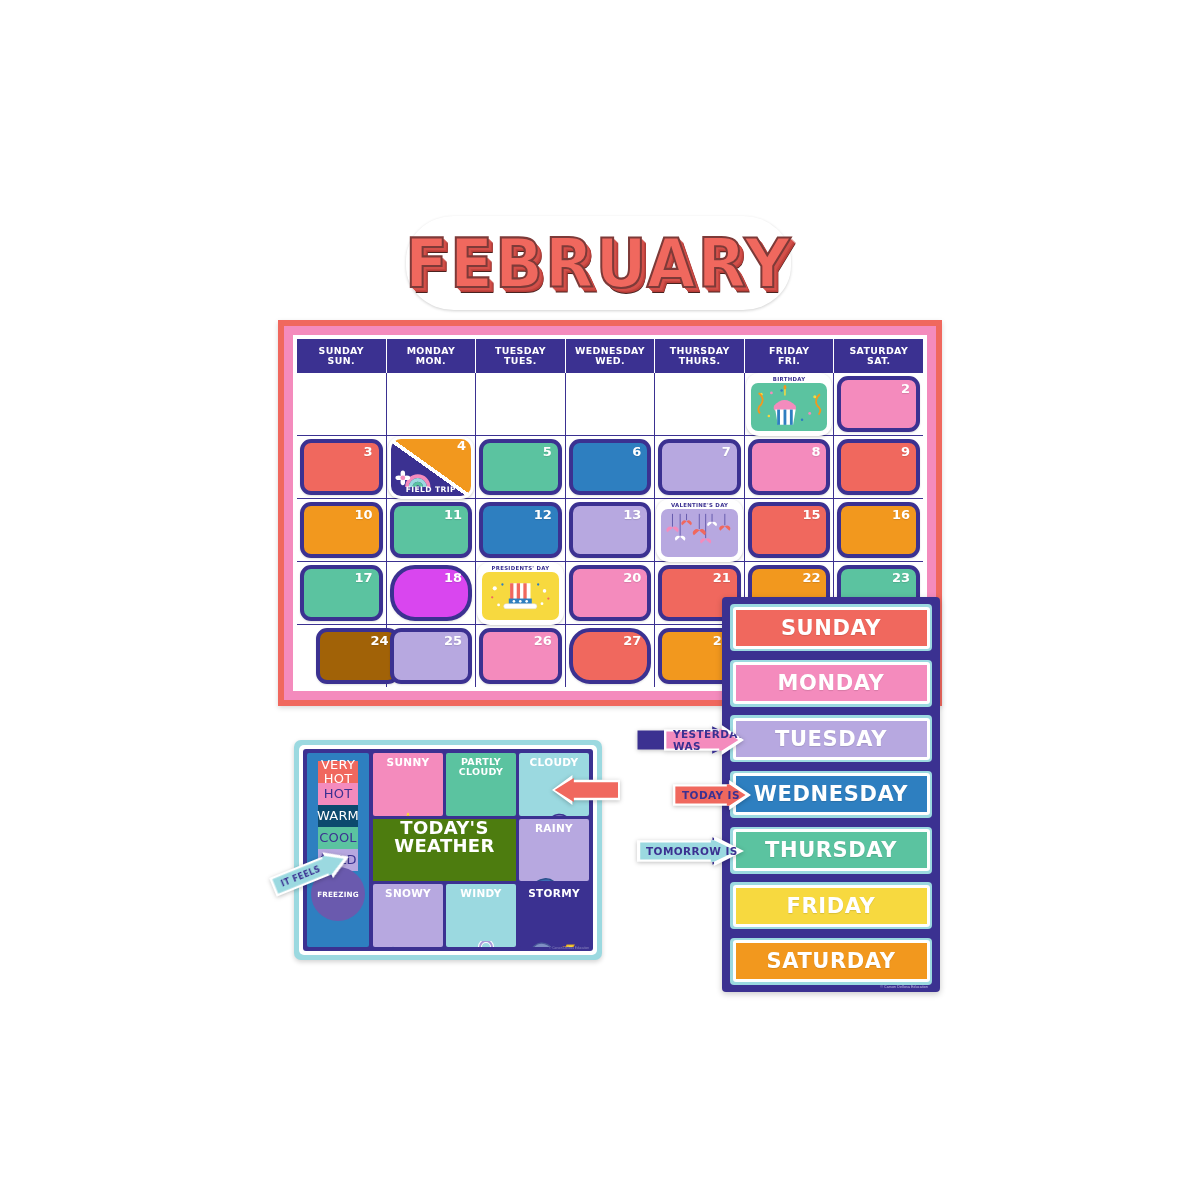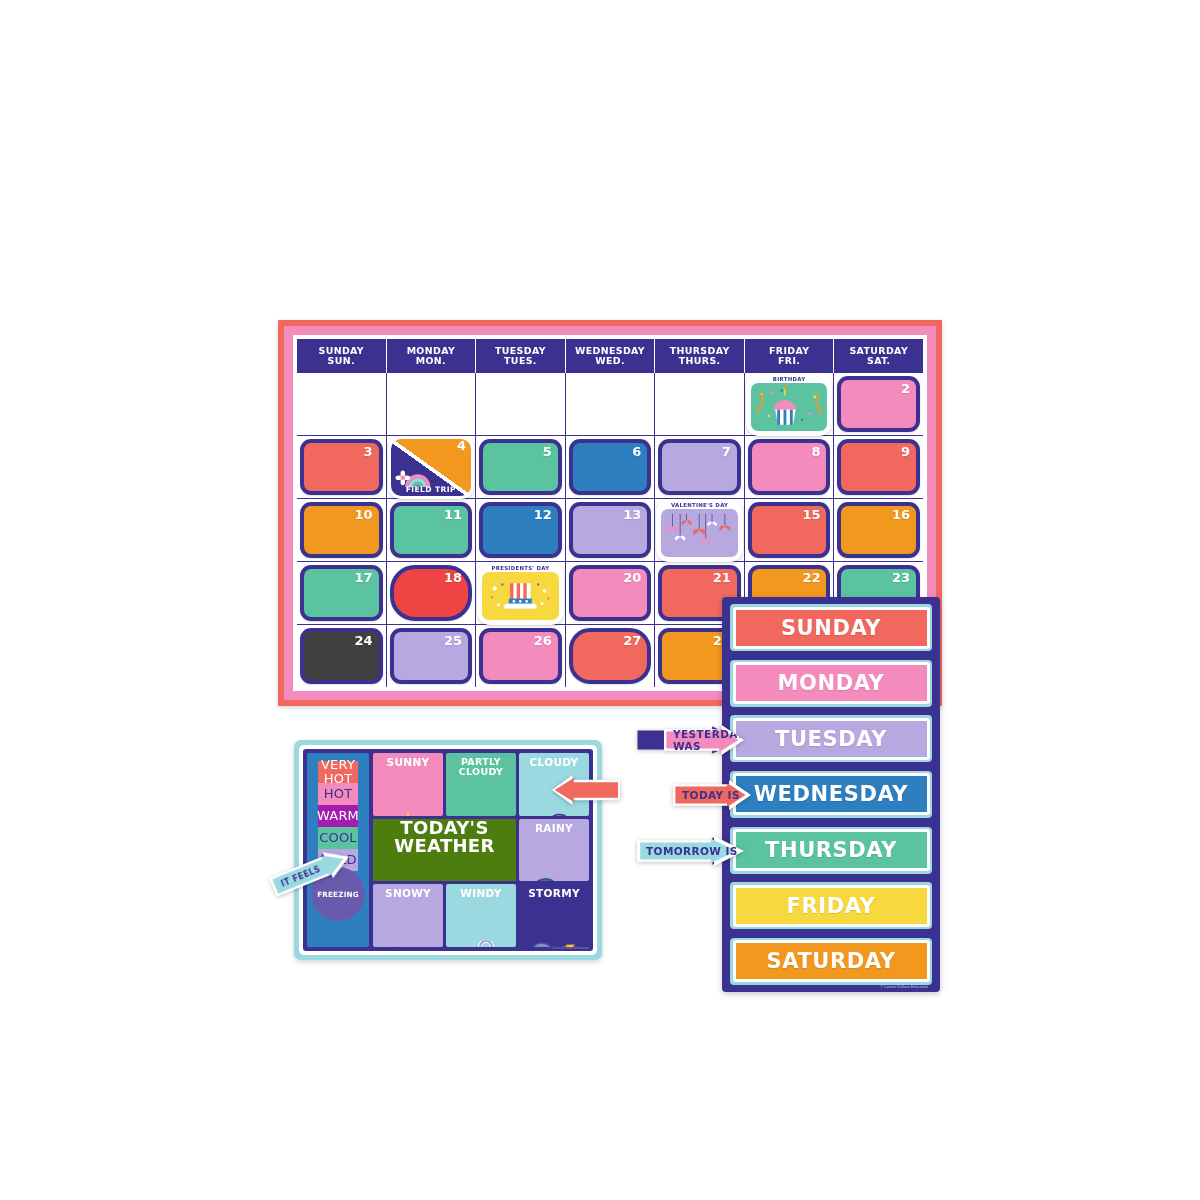--- a/index.html
+++ b/index.html
@@ -256,20 +256,23 @@
   }
 
   
   svg { display: block; }
 </style>
 </head>
 <body>
 
 <div id="stage">
 
+  <div id="title-sticker">
+    <span id="title-text">FEBRUARY</span>
+  </div>
 
   <div id="calendar-outer">
     <div id="calendar-mid">
       <div id="calendar-inner">
 
         <div class="cal-head-row">
           <div class="cal-head-cell">
             <span class="cal-head-full">SUNDAY</span>
             <span class="cal-head-abbr">SUN.</span>
           </div>
@@ -458,21 +461,21 @@
                 </div>
               </div>
             </div>
             <div class="cal-row">
               <div class="cal-cell">
                 <div class="day-tile" style="background: rgb(91, 195, 160);">
                   <span class="day-num">17</span>
                 </div>
               </div>
               <div class="cal-cell">
-                <div class="day-tile" style="background: #ef4444; border-radius: 25px;">
+                <div class="day-tile" style="background: #d946ef; border-radius: 25px;">
                   <span class="day-num">18</span>
                 </div>
               </div>
               <div class="cal-cell">
                 <div class="day-tile" style="background: rgb(247, 217, 63);"></div>
                 <div class="sticker">
                   <div class="sticker-label">PRESIDENTS' DAY</div>
                   <div class="sticker-art" style="background:#F7D93F">
         <svg viewBox="0 0 60 30" width="100%" height="100%">
           <g fill="#ffffff">
@@ -522,21 +525,21 @@
                 </div>
               </div>
               <div class="cal-cell">
                 <div class="day-tile" style="background: rgb(91, 195, 160);">
                   <span class="day-num">23</span>
                 </div>
               </div>
             </div>
             <div class="cal-row">
               <div class="cal-cell">
-                <div class="day-tile" style="background: #404040;">
+                <div class="day-tile" style="background: #a16207; margin-left: 16px;">
                   <span class="day-num">24</span>
                 </div>
               </div>
               <div class="cal-cell">
                 <div class="day-tile" style="background: rgb(183, 168, 224);">
                   <span class="day-num">25</span>
                 </div>
               </div>
               <div class="cal-cell">
                 <div class="day-tile" style="background: rgb(244, 139, 189);">
@@ -565,21 +568,21 @@
     <div id="weather-mid">
       <div id="weather-in">
 
         <div id="thermo-col">
           <div class="thermo-seg light-txt" style="background:#F0685E">
             <span>VERY HOT</span>
           </div>
           <div class="thermo-seg" style="background:#F48BBD">
             <span>HOT</span>
           </div>
-          <div class="thermo-seg light-txt" style="background:#a21caf">
+          <div class="thermo-seg light-txt" style="background:#0c4a6e">
             <span>WARM</span>
           </div>
           <div class="thermo-seg" style="background:#5BC3A0">
             <span>COOL</span>
           </div>
           <div class="thermo-seg" style="background:#B7A8E0">
             <span>COLD</span>
           </div>
           <div id="thermo-bulb">
             <span>FREEZING</span>

